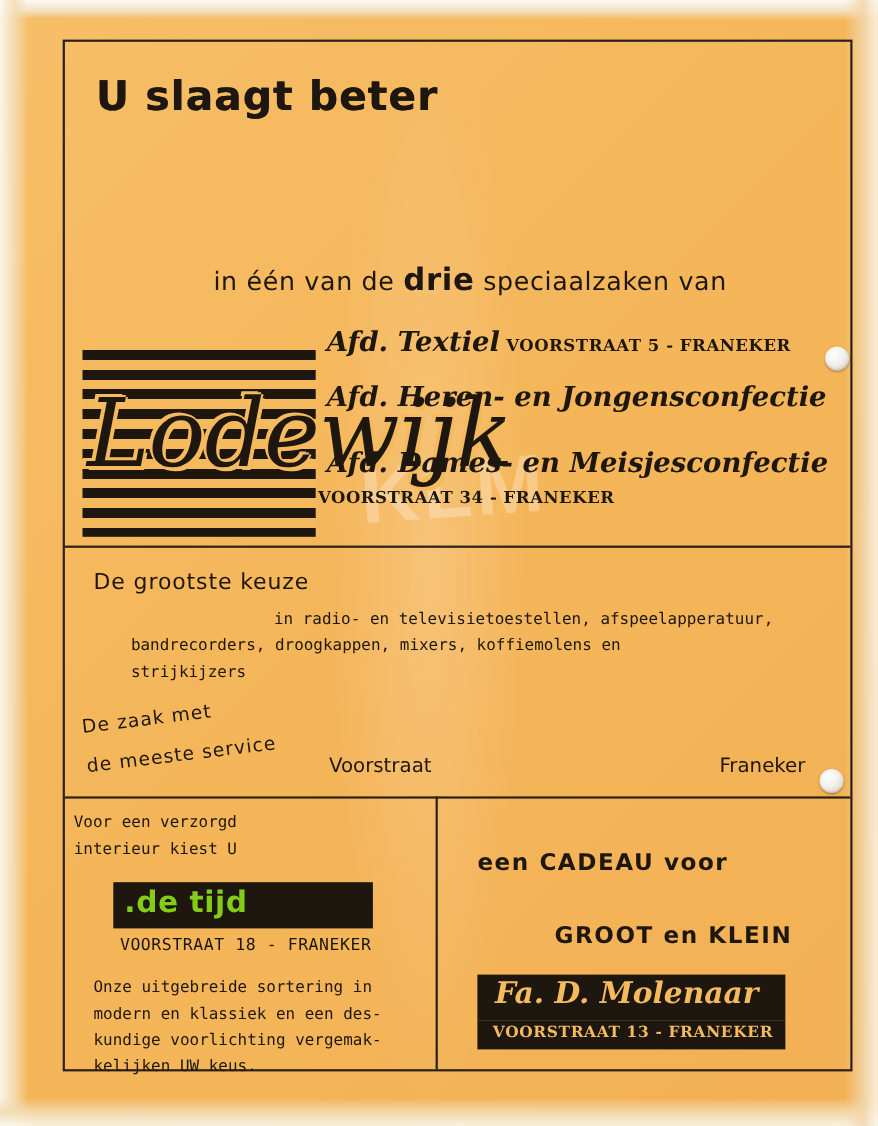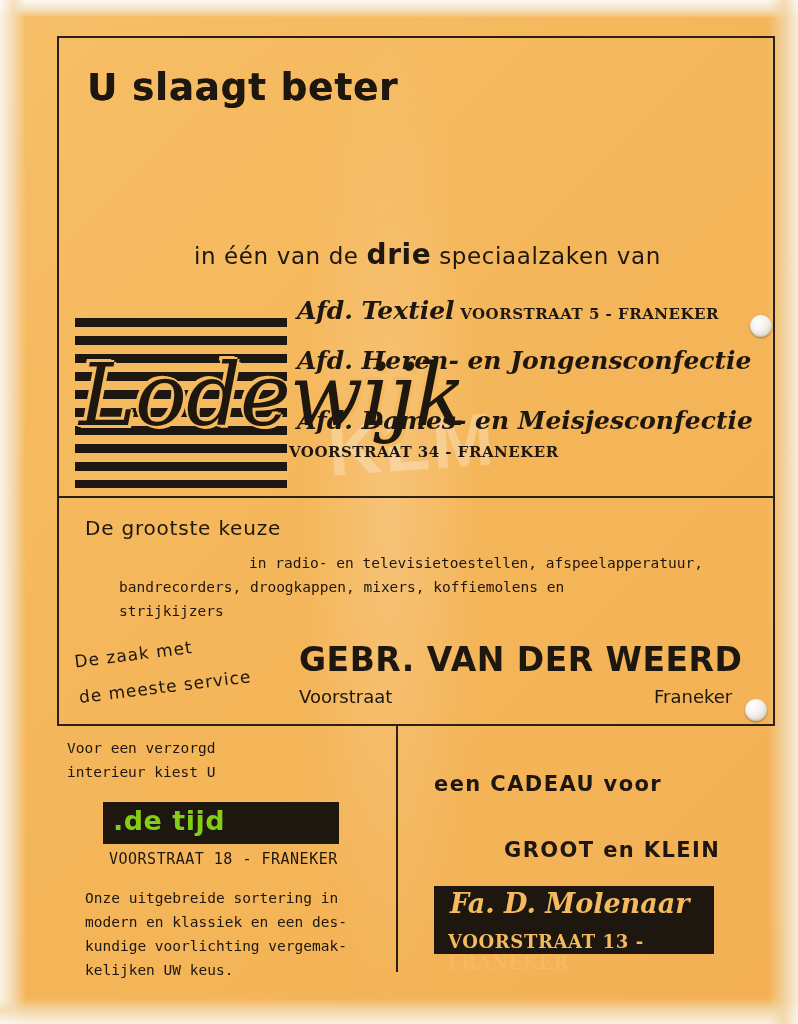--- a/index.html
+++ b/index.html
@@ -59,21 +59,21 @@
     background: radial-gradient(circle at 36% 32%, #ffffff 0%, #f2f0ea 45%, #cfc7b4 100%);
     box-shadow: 0 1px 2px rgba(0,0,0,.35), inset 0 -1px 2px rgba(0,0,0,.15);
   }
   .hole.h1 { left: 750px; top: 315px; }
   .hole.h2 { left: 745px; top: 699px; }
 
   
   .frame {
     position: absolute;
     left: 57px; top: 36px;
-    width: 718px; height: 690px;
+    width: 718px; height: 938px;
     border: 2px solid #2a2017;
     box-sizing: border-box;
   }
   .divider {
     position: absolute; left: 0; width: 714px; height: 0;
     border-top: 2px solid #2a2017;
   }
   .div1 { top: 458px; }
   .div2 { top: 686px; }
 
@@ -273,21 +273,21 @@
   }
   .molenaar-addr {
     position: absolute; left: 375px; top: 890px;
     width: 280px; height: 26px;
     background: #1d1710;
   }
   .molenaar-addr .txt {
     position: absolute; left: 14px; top: 3px;
     font-family: "DejaVu Serif", serif;
     font-weight: bold;
-    font-size: 18px;
+    font-size: 14px;
     color: #f6ba5e;
     letter-spacing: .6px;
   }
 </style>
 </head>
 <body>
 
 <div class="page">
 
   <div class="paper-edge-top"></div>
@@ -336,21 +336,20 @@
     <div class="mid-title">De grootste keuze</div>
     <div class="mid-body">
       <div>in radio- en televisietoestellen, afspeelapperatuur,</div>
       <div class="l2">bandrecorders, droogkappen, mixers, koffiemolens  en</div>
       <div class="l3">strijkijzers</div>
     </div>
     <div class="slogan">
       <div>De zaak met</div>
       <div>de meeste service</div>
     </div>
-    <div class="brand-big">GEBR. VAN DER WEERD</div>
     <div class="brand-sub-left">Voorstraat</div>
     <div class="brand-sub-right">Franeker</div>
 
     <div class="bl-top">
       <div>Voor een verzorgd</div>
       <div>interieur kiest U</div>
     </div>
     <div class="tijd-logo">
       <div class="txt">.de tijd</div>
     </div>

